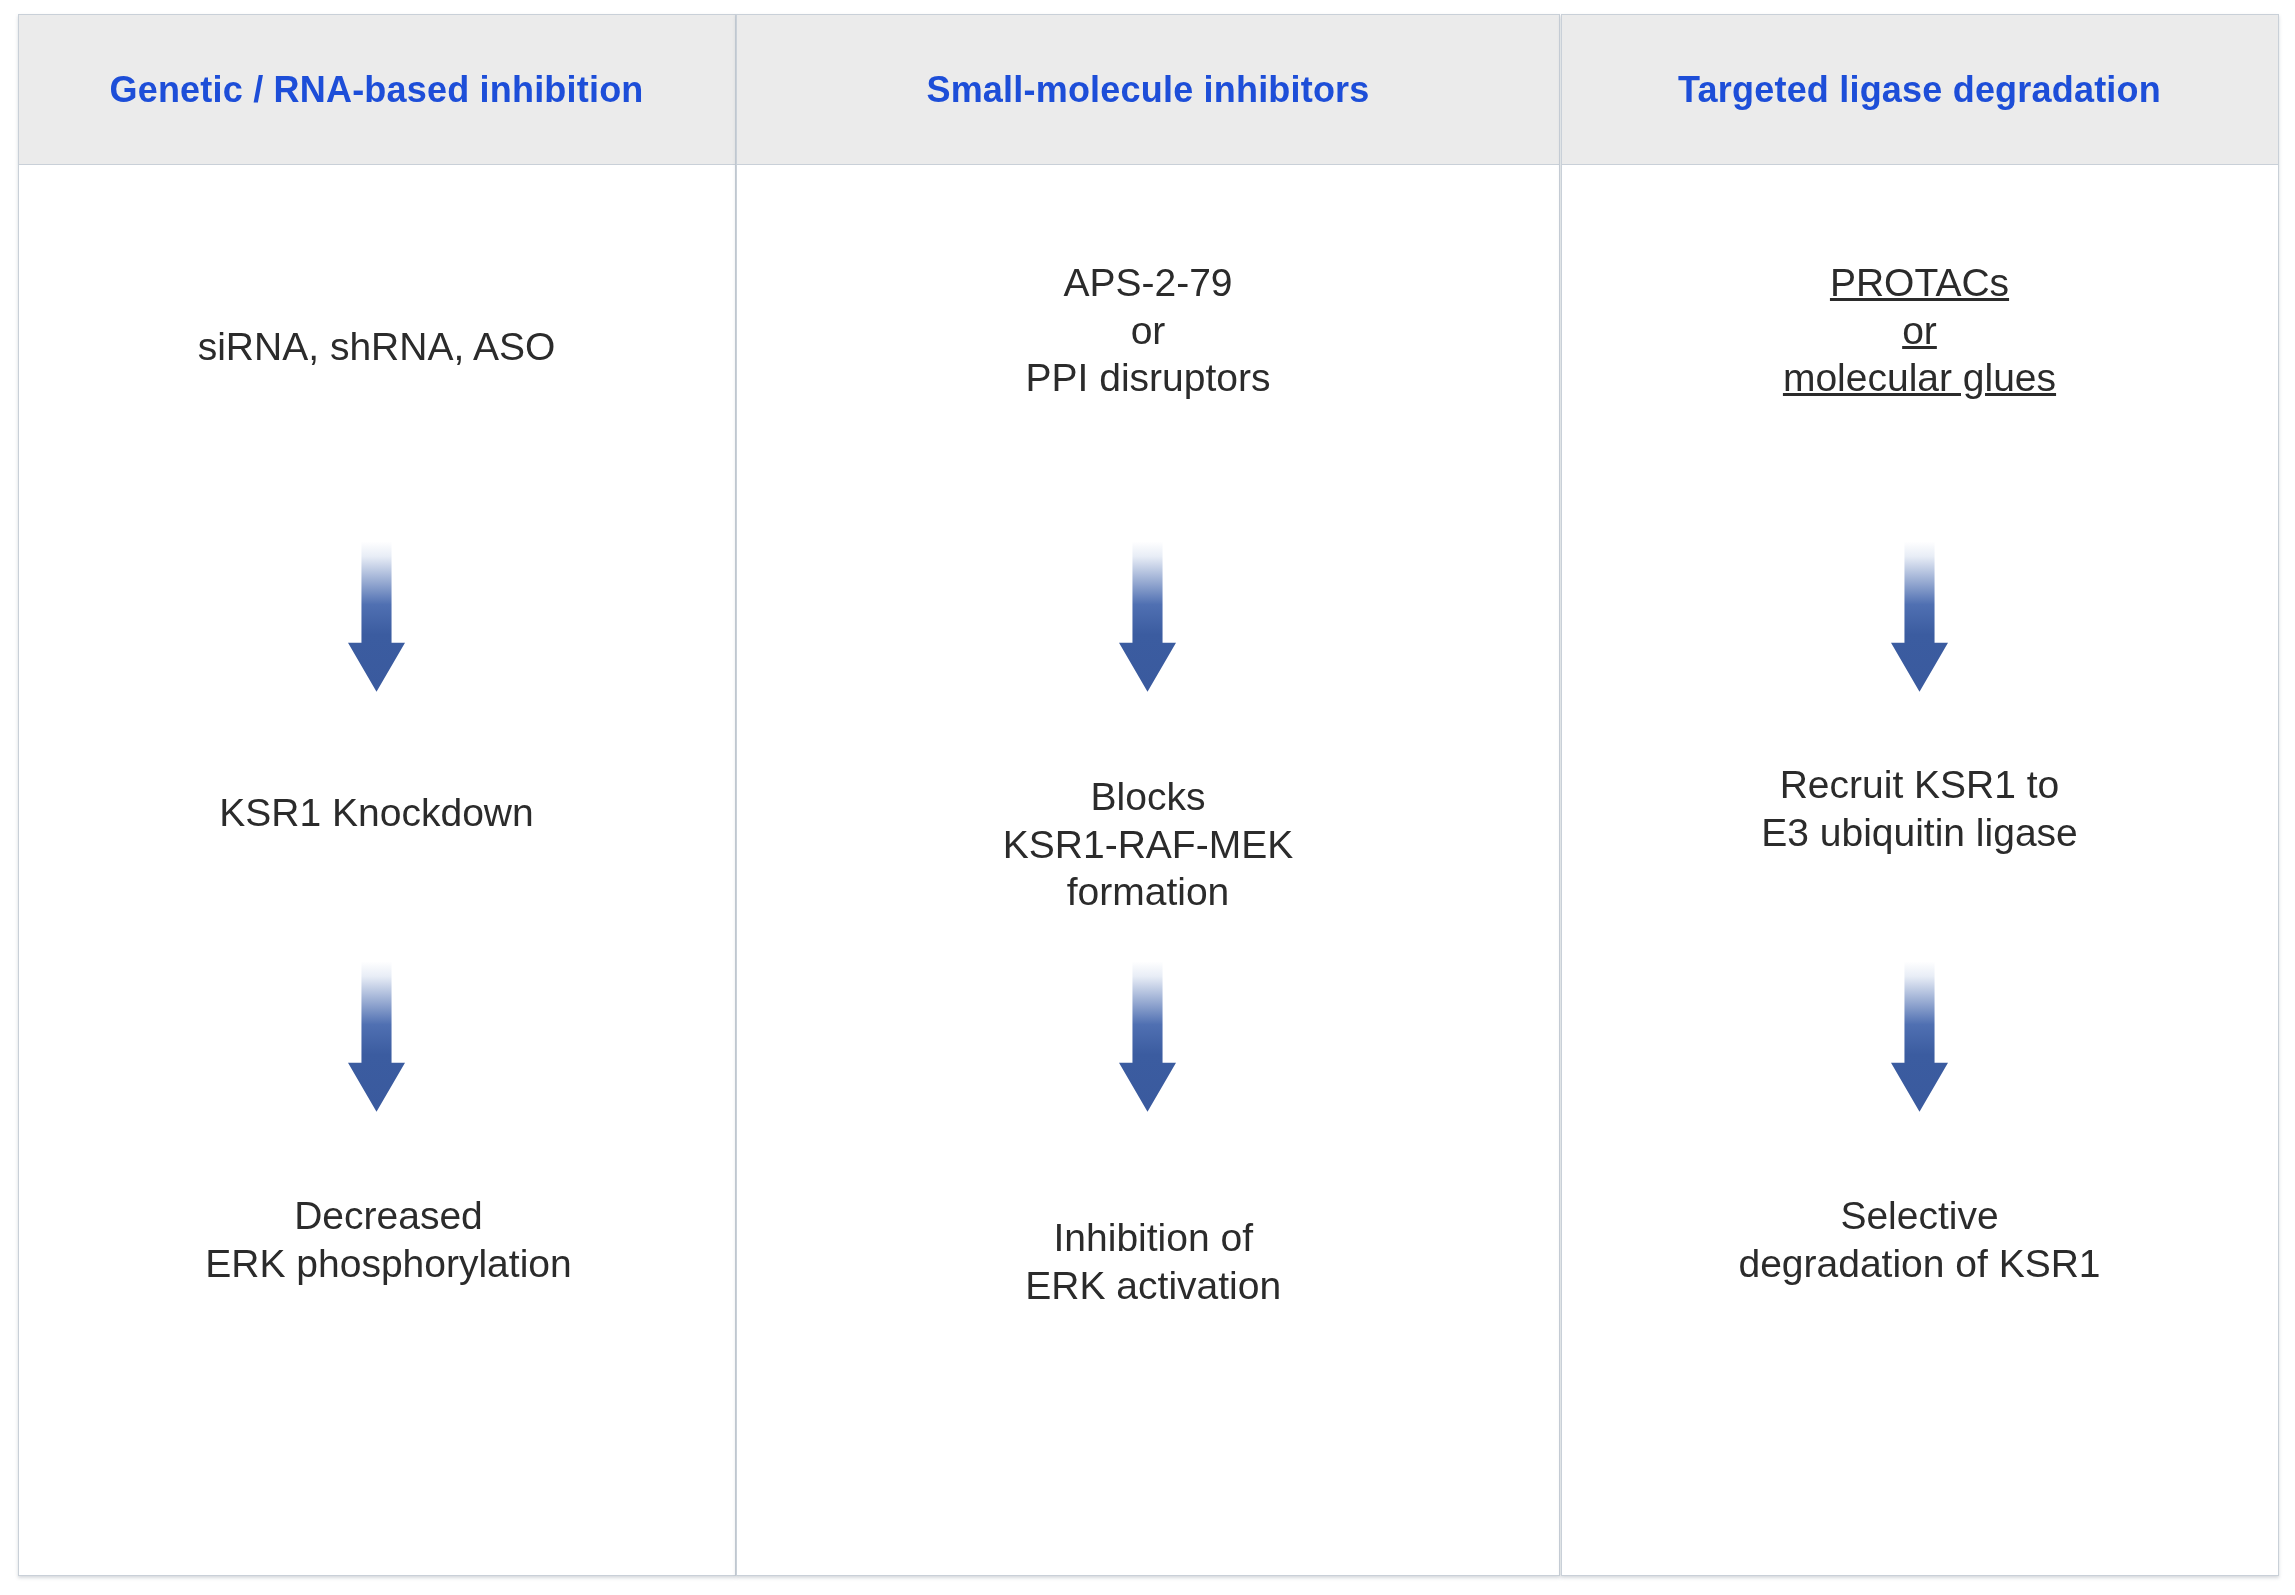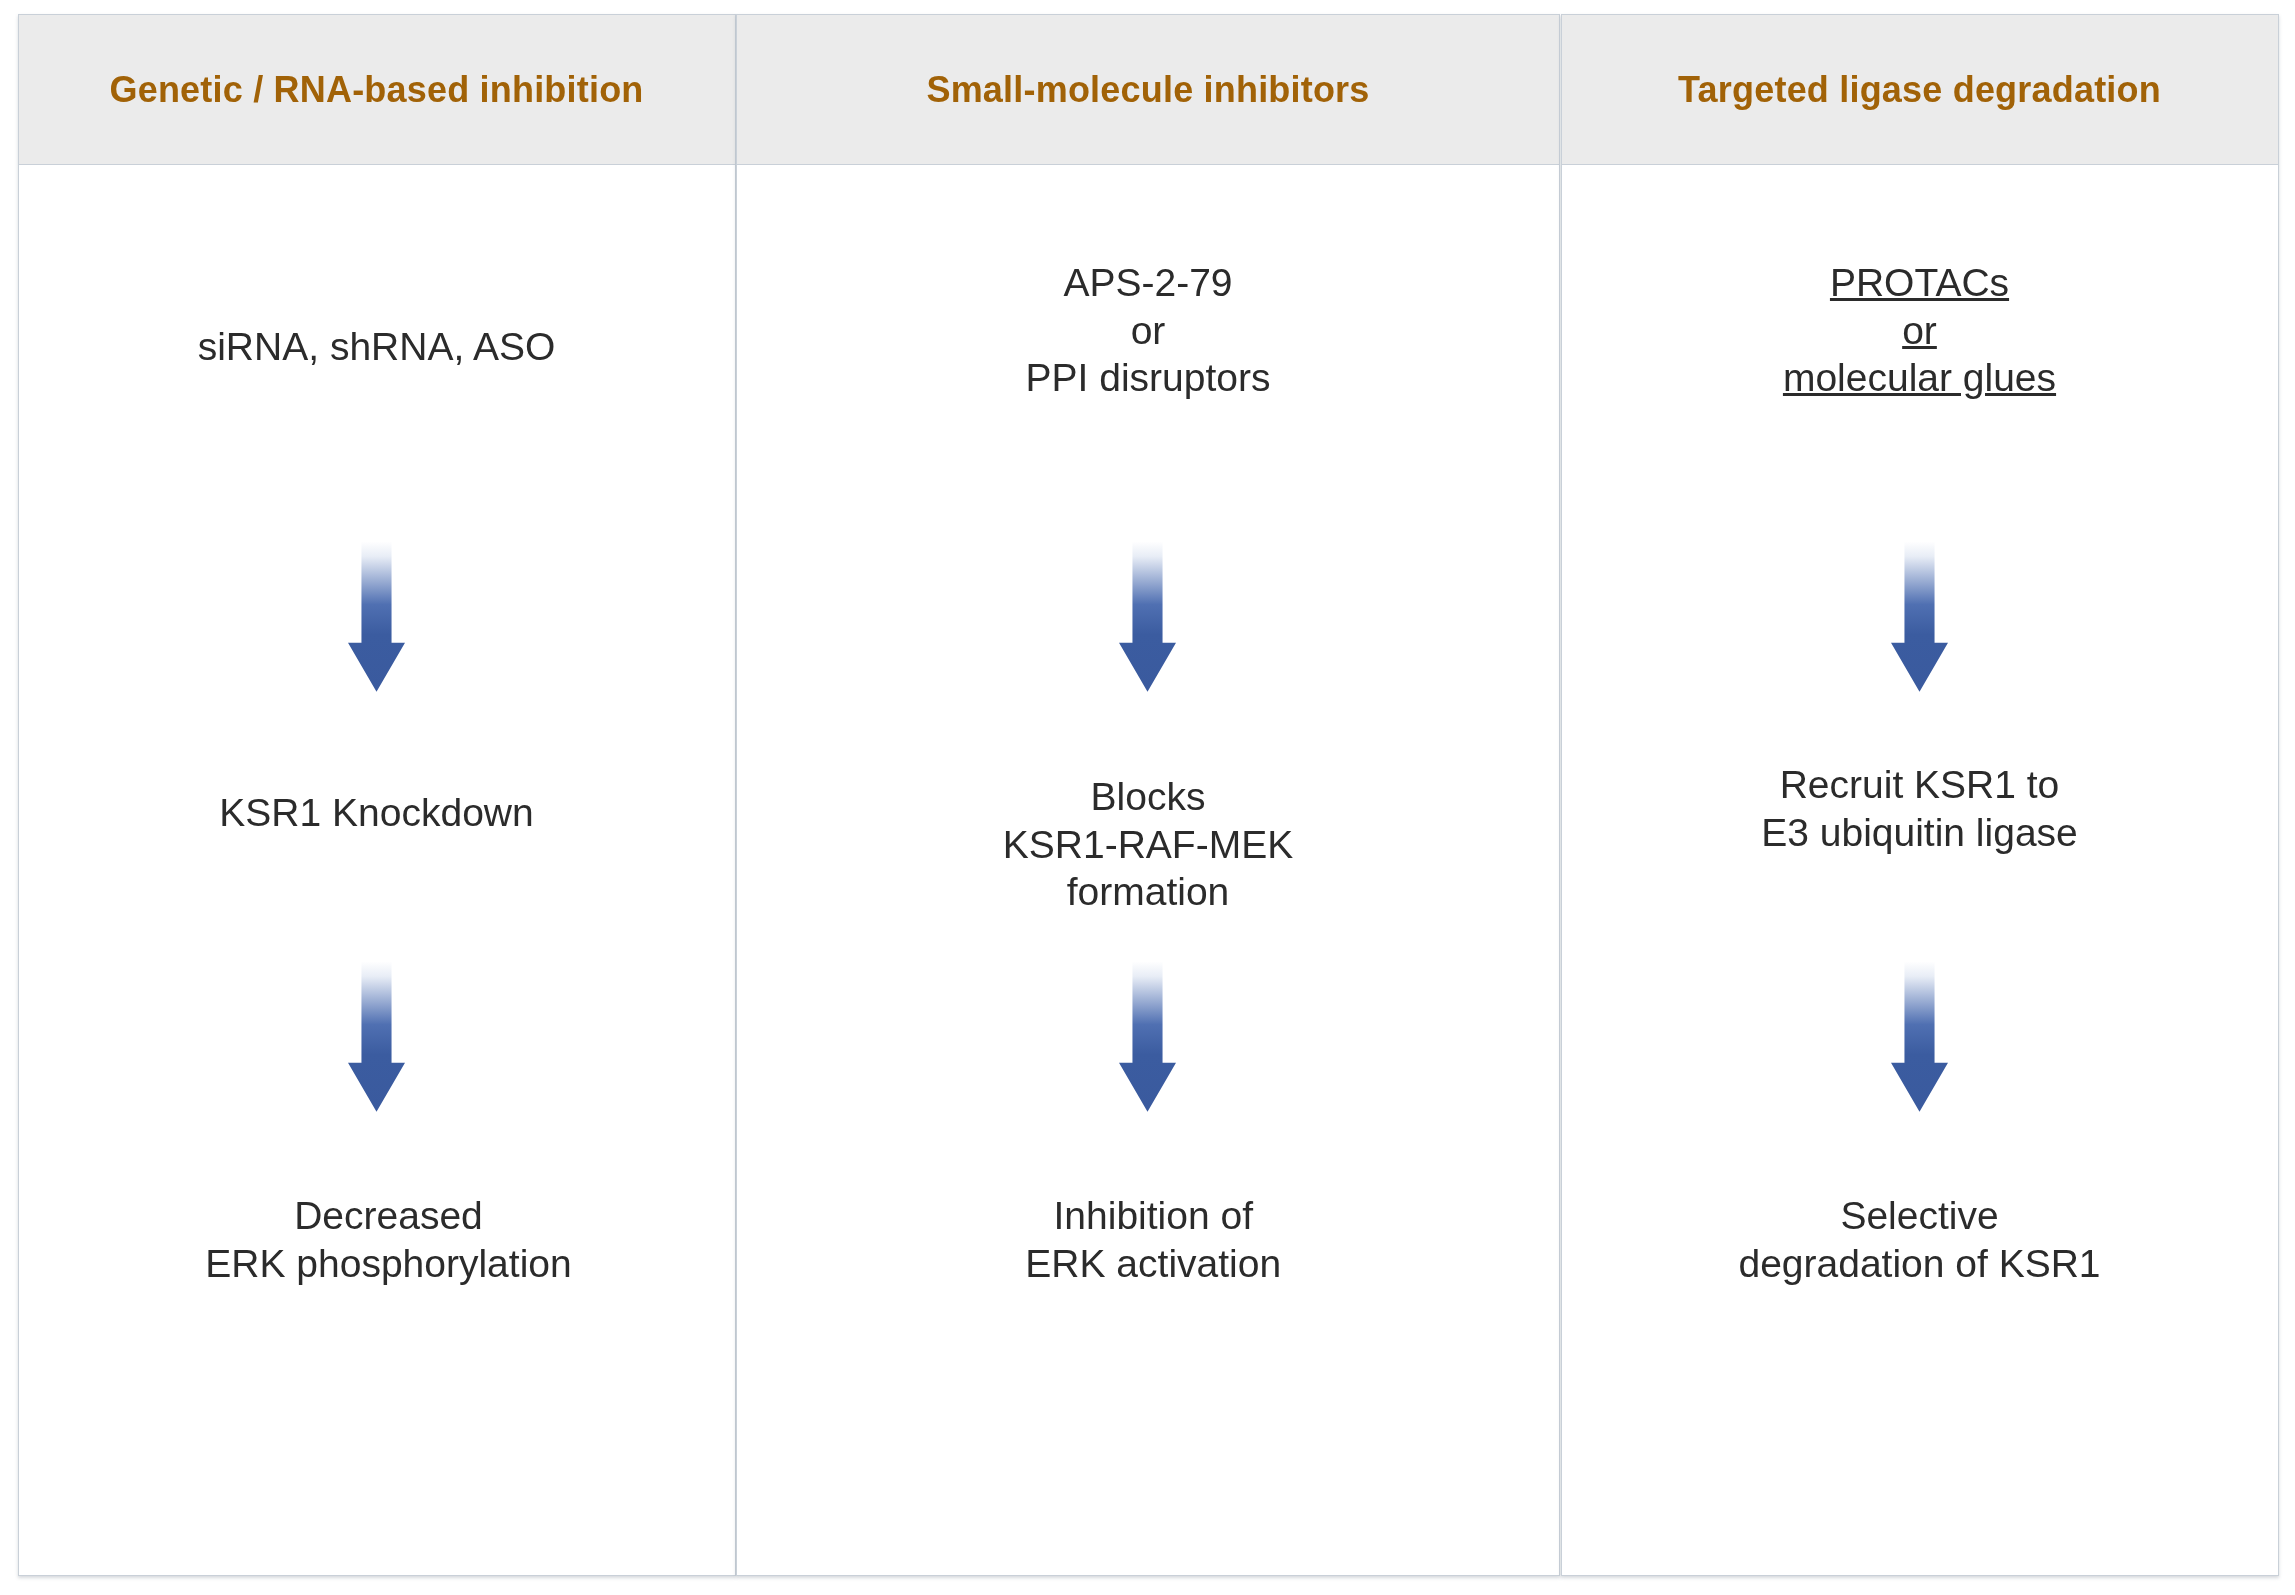--- a/index.html
+++ b/index.html
@@ -54,21 +54,21 @@
     border-bottom: 1.6px solid #c9d0d8;
     height: 150px;
     display: flex;
     align-items: center;
     justify-content: center;
     padding: 0 21px;
   }
   .panel-header-title {
     font-size: 36px;
     font-weight: bold;
-    color: #a16207;
+    color: #1d4ed8;
     text-align: center;
     line-height: 1.22;
     letter-spacing: 0.2px;
   }
 
   .panel-body {
     position: relative;
     flex: 1 1 auto;
     display: flex;
     flex-direction: column;
@@ -103,21 +103,21 @@
   .a-arrow { top: 376px; left: 50%; margin-left: -29px; }
   .a-step2 { top: 624px; }
   .a-arrow2 { top: 796px; left: 50%; margin-left: -29px; }
   .a-step3 { top: 1027px; margin-left: 24px; }
 
   
   .b-step1 { top: 94px; }
   .b-arrow { top: 376px; left: 50%; margin-left: -29px; }
   .b-step2 { top: 608px; }
   .b-arrow2 { top: 796px; left: 50%; margin-left: -29px; }
-  .b-step3 { top: 1027px; padding-left: 28px; }
+  .b-step3 { top: 1049px; padding-left: 28px; }
 
   
   .c-step1 { top: 94px; text-decoration: underline; }
   .c-arrow { top: 376px; left: 50%; margin-left: -29px; }
   .c-step2 { top: 596px; }
   .c-arrow2 { top: 796px; left: 50%; margin-left: -29px; }
   .c-step3 { top: 1027px; }
 </style>
 </head>
 <body>

